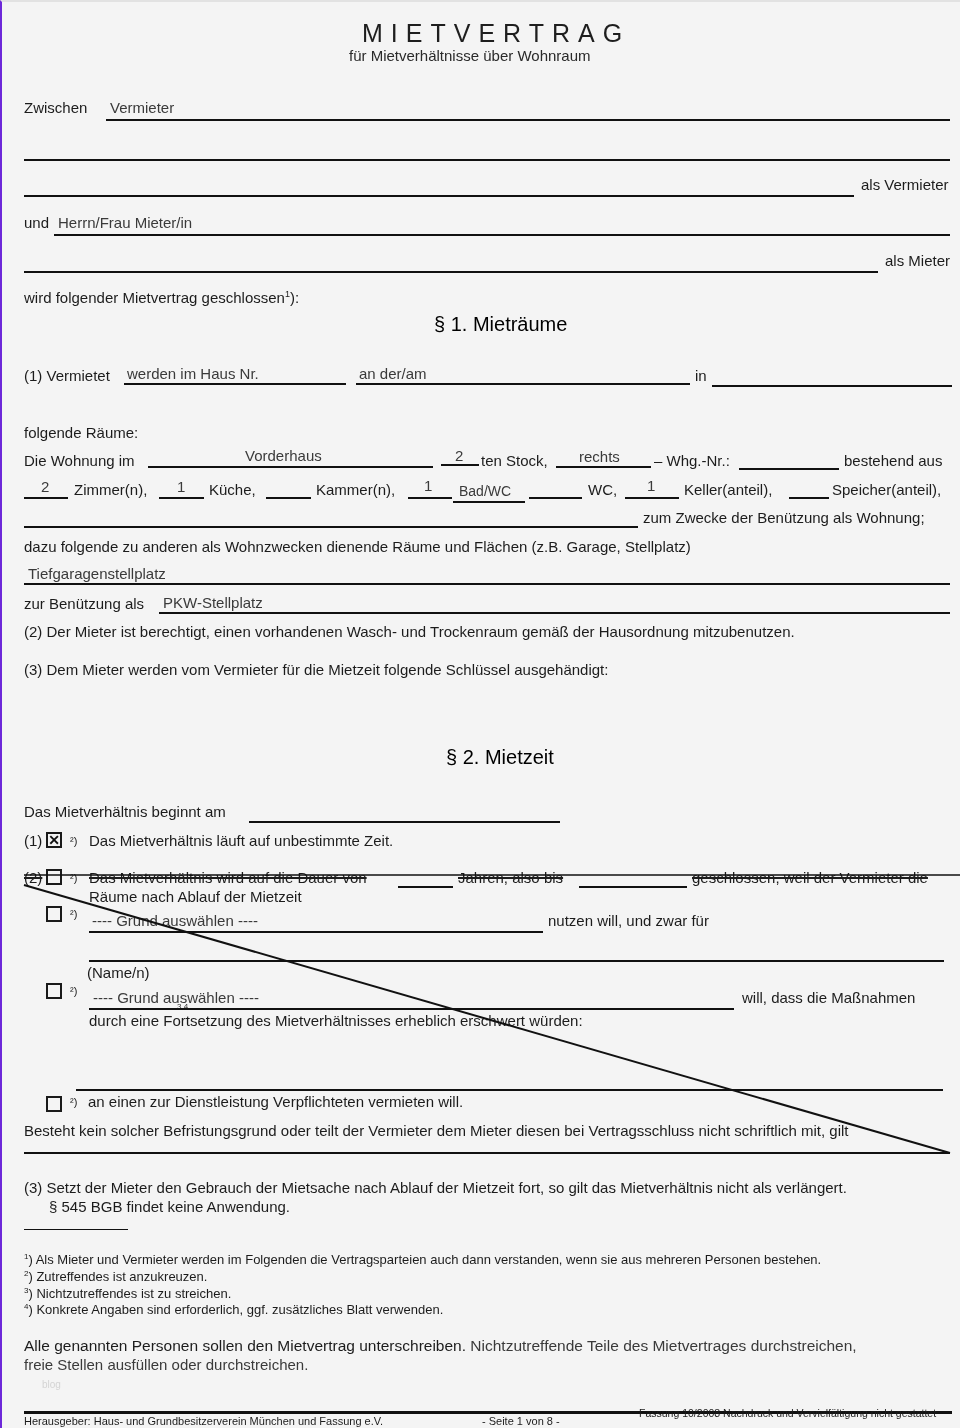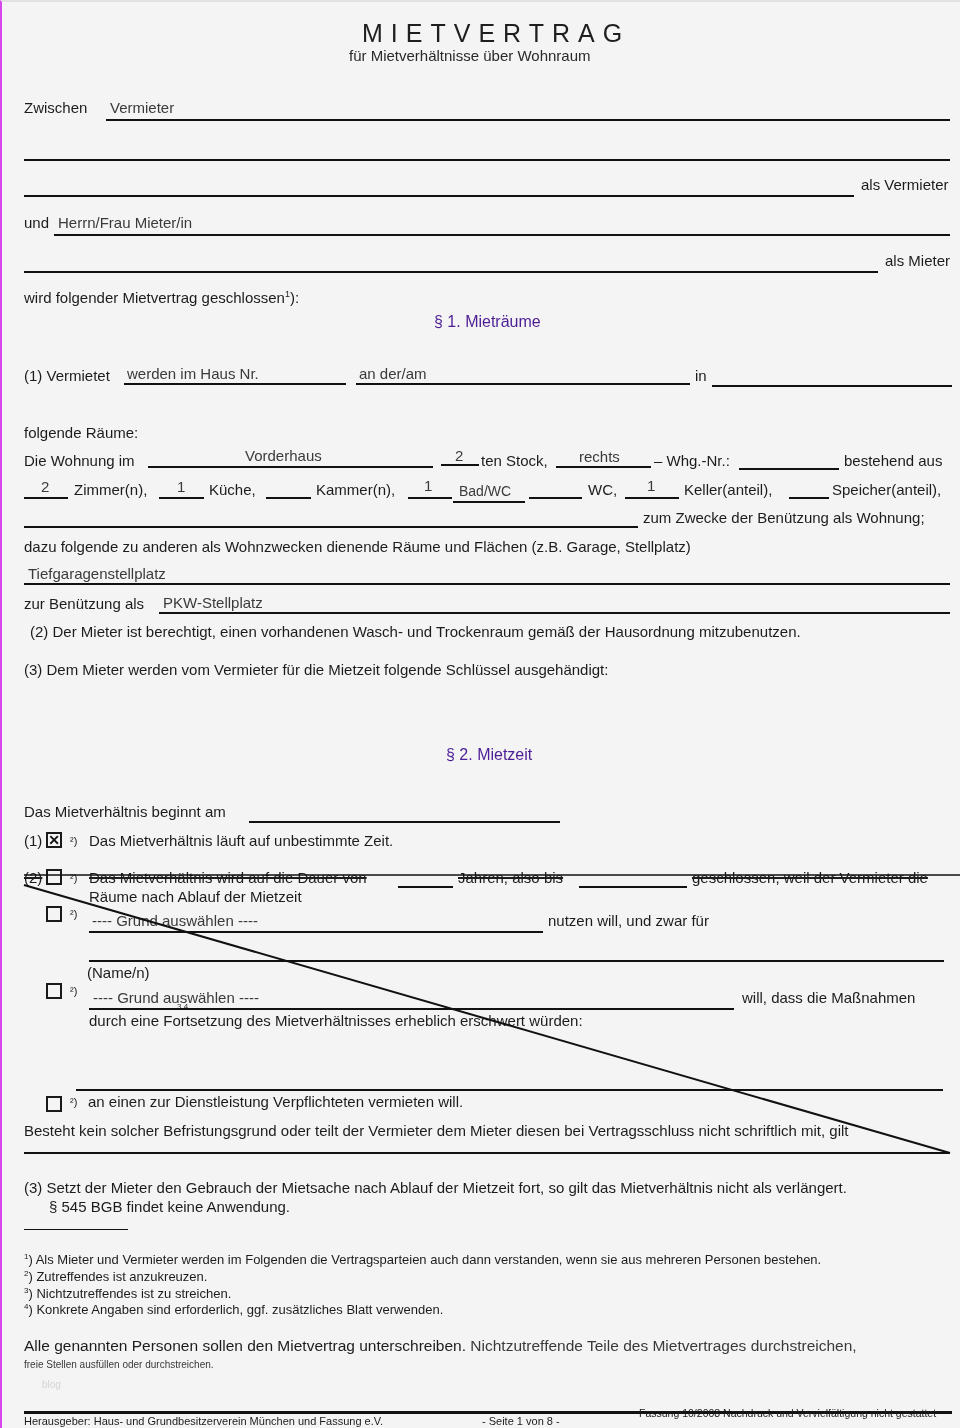--- a/index.html
+++ b/index.html
@@ -1,27 +1,27 @@
 <!DOCTYPE html>
 <html><head>
 <meta charset="utf-8">
 <style>
   * { box-sizing: border-box; margin: 0; padding: 0; }
   html, body { width: 960px; height: 1428px; background: #f4f4f4; overflow: hidden; }
   body { position: relative; font-family: "Liberation Sans", sans-serif; color: #1a1a1a; font-size: 15px; }
   .page { position: absolute; left: 0; top: 0; width: 960px; height: 1428px; background: #f4f4f4;
-          border-left: 2px solid #d946ef; border-top: 2px solid #e2e2e2; }
+          border-left: 2px solid #6d28d9; border-top: 2px solid #e2e2e2; }
   .abs { position: absolute; white-space: nowrap; }
   .t { position: absolute; white-space: nowrap; font-size: 15px; line-height: 18px; color: #1c1c1c; }
   .field { position: absolute; white-space: nowrap; font-size: 15px; line-height: 18px; color: #3a3a3a; }
   .field.sm { font-size: 14px; }
   .line { position: absolute; height: 2px; background: #111; }
   .title { position: absolute; left: 360px; top: 17px; font-size: 25px; letter-spacing: 8px; color: #1e1e1e; font-weight: normal; }
   .subtitle { position: absolute; left: 347px; top: 45px; font-size: 15px; color: #2a2a2a; }
-  .heading { position: absolute; font-size: 16px; color: #4c1d95; }
+  .heading { position: absolute; font-size: 20px; color: #000000; }
   .cb { position: absolute; width: 16px; height: 16px; border: 2px solid #1a1a1a; background: transparent; }
   .cb.checked::after { content: "✕"; position: absolute; left: 0; top: -3px; width: 12px; text-align: center; font-size: 14px; line-height: 18px; font-weight: bold; color: #111; }
   .strike { text-decoration: line-through; text-decoration-thickness: 2px; }
   .fn { position: absolute; white-space: nowrap; font-size: 13px; line-height: 16px; color: #1c1c1c; }
   .fn sup { font-size: 8px; }
   .footer-t { position: absolute; white-space: nowrap; font-size: 11px; color: #1c1c1c; }
   svg.diag { position: absolute; left: 0; top: 0; pointer-events: none; }
   .watermark { position: absolute; left: 40px; top: 1377px; font-size: 10px; color: #d4d4d4; }
 </style>
 </head>
@@ -101,21 +101,21 @@
   <div class="t" style="left:641px;top:507px;">zum Zwecke der Benützung als Wohnung;</div>
 
   <div class="t" style="left:22px;top:536px;">dazu folgende zu anderen als Wohnzwecken dienende Räume und Flächen (z.B. Garage, Stellplatz)</div>
   <div class="field" style="left:26px;top:563px;">Tiefgaragenstellplatz</div>
   <div class="line" style="left:22px;top:581px;width:926px;"></div>
 
   <div class="t" style="left:22px;top:593px;">zur Benützung als</div>
   <div class="field" style="left:161px;top:592px;">PKW-Stellplatz</div>
   <div class="line" style="left:157px;top:610px;width:791px;"></div>
 
-  <div class="t" style="left:28px;top:621px;">(2) Der Mieter ist berechtigt, einen vorhandenen Wasch- und Trockenraum gemäß der Hausordnung mitzubenutzen.</div>
+  <div class="t" style="left:22px;top:621px;">(2) Der Mieter ist berechtigt, einen vorhandenen Wasch- und Trockenraum gemäß der Hausordnung mitzubenutzen.</div>
   <div class="t" style="left:22px;top:659px;">(3) Dem Mieter werden vom Vermieter für die Mietzeit folgende Schlüssel ausgehändigt:</div>
 
   <div class="heading" style="left:444px;top:744px;">§ 2. Mietzeit</div>
 
   <div class="t" style="left:22px;top:801px;">Das Mietverhältnis beginnt am</div>
   <div class="line" style="left:247px;top:819px;width:311px;"></div>
 
   <div class="t" style="left:22px;top:830px;">(1)</div>
   <div class="cb checked" style="left:44px;top:830px;"></div>
   <div class="t" style="left:68px;top:830px;font-size:11px;">²)</div>
@@ -160,21 +160,21 @@
   <div class="t" style="left:47px;top:1196px;">§ 545 BGB findet keine Anwendung.</div>
 
   <div class="line" style="left:22px;top:1227px;width:104px;height:1px;"></div>
 
   <div class="fn" style="left:22px;top:1247px;"><sup>1</sup><span>) Als Mieter und Vermieter werden im Folgenden die Vertragsparteien auch dann verstanden, wenn sie aus mehreren Personen bestehen.</span></div>
   <div class="fn" style="left:22px;top:1264px;"><sup>2</sup><span>) Zutreffendes ist anzukreuzen.</span></div>
   <div class="fn" style="left:22px;top:1281px;"><sup>3</sup><span>) Nichtzutreffendes ist zu streichen.</span></div>
   <div class="fn" style="left:22px;top:1297px;"><sup>4</sup><span>) Konkrete Angaben sind erforderlich, ggf. zusätzliches Blatt verwenden.</span></div>
 
   <div class="t" style="left:22px;top:1335px;font-size:15.5px;"><span>Alle genannten Personen sollen den Mietvertrag unterschreiben.</span> <span style="color:#3a3a3a;">Nichtzutreffende Teile des Mietvertrages durchstreichen,</span></div>
-  <div class="t" style="left:22px;top:1354px;font-size:10px;color:#3a3a3a;">freie Stellen ausfüllen oder durchstreichen.</div>
+  <div class="t" style="left:22px;top:1354px;font-size:15px;color:#3a3a3a;">freie Stellen ausfüllen oder durchstreichen.</div>
 
   <div class="watermark">blog</div>
 
   <div class="line" style="left:22px;top:1409px;width:928px;height:3px;"></div>
   <div class="footer-t" style="left:22px;top:1413px;">Herausgeber: Haus- und Grundbesitzerverein München und Fassung e.V.</div>
   <div class="footer-t" style="left:480px;top:1413px;">- Seite 1 von 8 -</div>
   <div class="footer-t" style="left:637px;top:1405px;font-size:10.5px;">Fassung 10/2008 Nachdruck und Vervielfältigung nicht gestattet</div>
 
   <svg class="diag" width="960" height="1428">
     <line x1="22" y1="883" x2="948" y2="1151" stroke="#111" stroke-width="2"></line>

